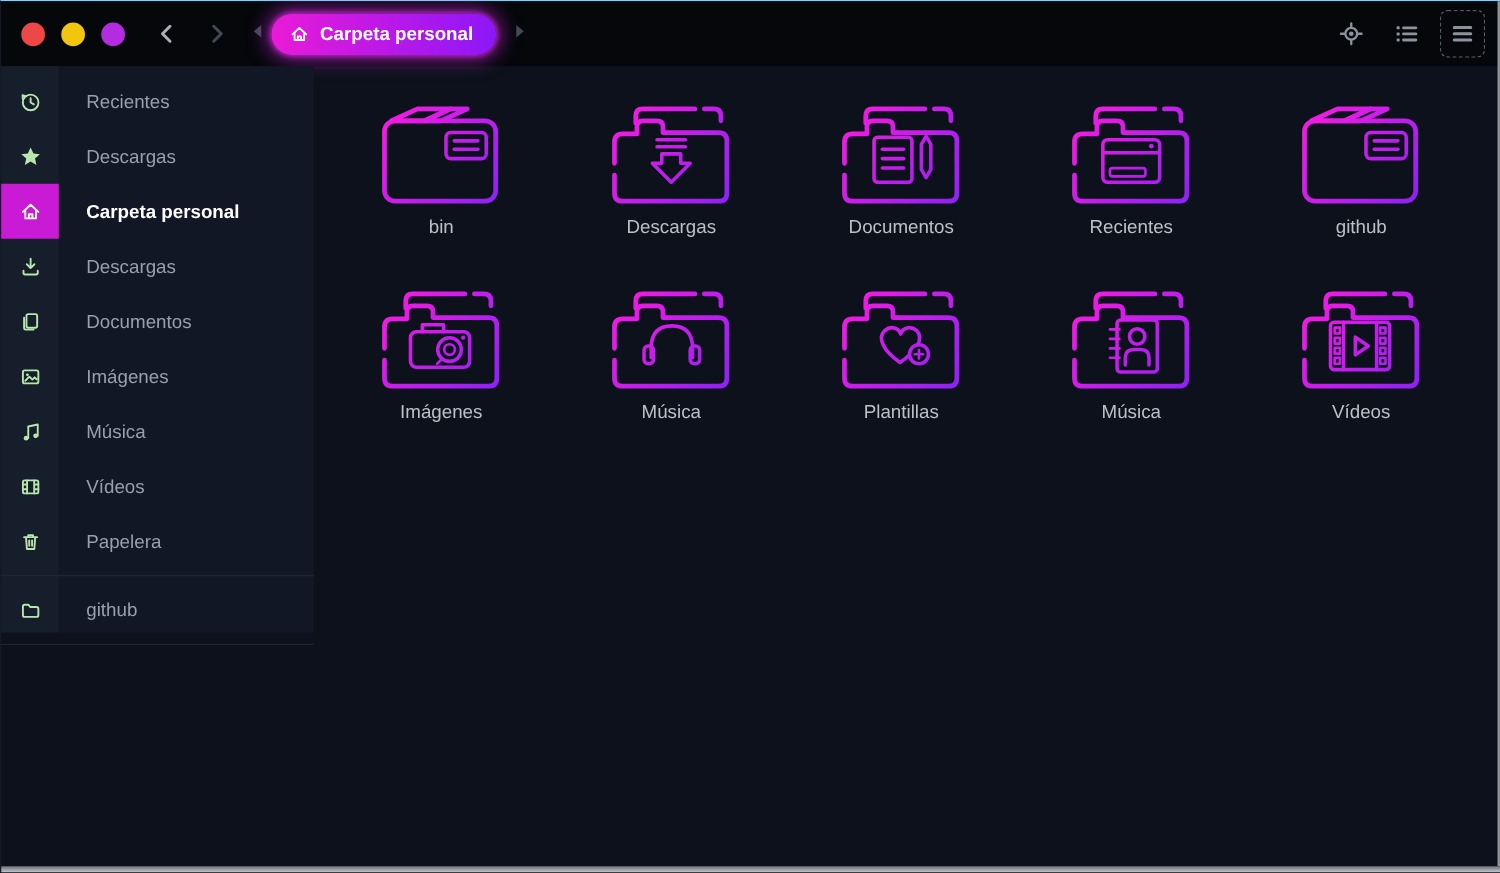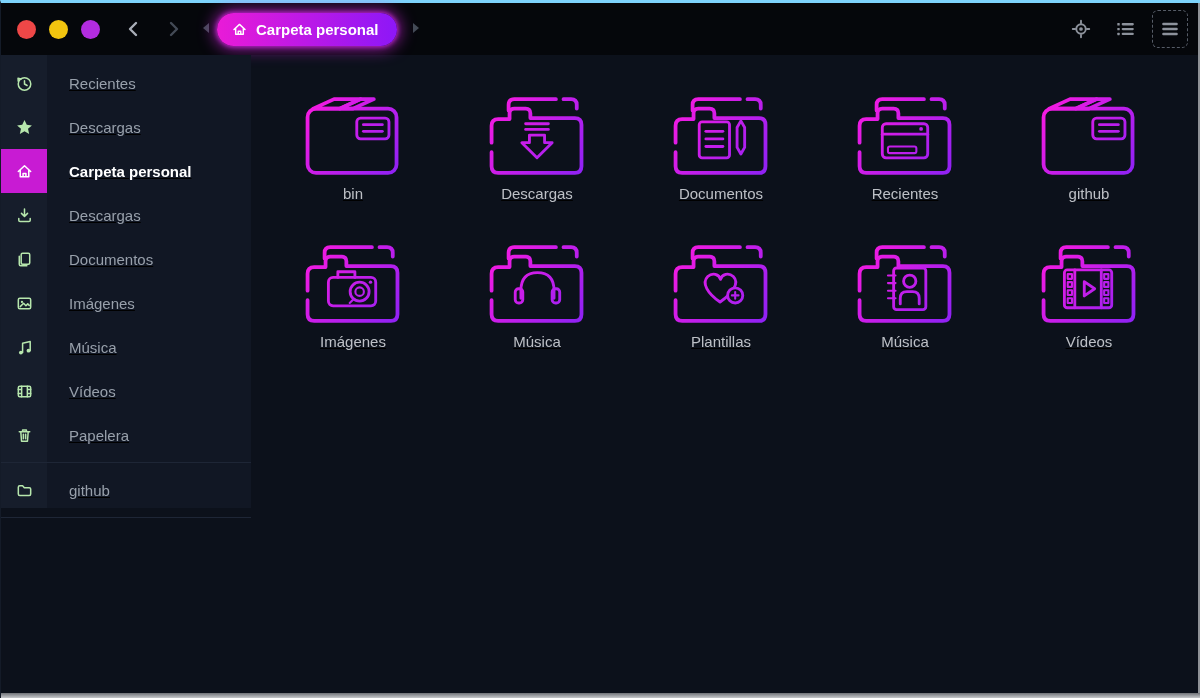--- a/index.html
+++ b/index.html
@@ -1,19 +1,19 @@
 <!DOCTYPE html>
 <html><head>
 <meta charset="utf-8">
 <style>
   * { margin:0; padding:0; box-sizing:border-box; }
   html,body { width:1200px; height:698px; overflow:hidden; background:#0c111b;
               font-family:"Liberation Sans", sans-serif; }
   .window { position:relative; width:1200px; height:698px; background:#0c111b;
-            border-left:1px solid #141b28; border-top:3px solid #7dd3fc; }
+            border-left:1px solid #141b28; border-top:1px solid #7dd3fc; }
   .edge-right { position:absolute; top:0; right:0; bottom:5px; width:2px; background:#8f9297; z-index:50; }
   .edge-bottom { position:absolute; left:0; right:0; bottom:0; height:5px;
                  background:linear-gradient(#6f7277,#c6c8cb); z-index:50; }
 
   
   .titlebar { height:52px; background:#05070b; display:flex; align-items:center; position:relative; }
   .lights { display:flex; gap:13px; margin-left:16px; }
   .light { width:19px; height:19px; border-radius:50%; }
   .light.close { background:#ee4747; }
   .light.min   { background:#f2c50f; }
@@ -33,40 +33,40 @@
           color:#fff; font-size:15px; font-weight:bold; }
   .pill svg { flex:0 0 auto; }
   .tb-spacer { flex:1; }
   .tb-icon { background:none; border:none; width:34px; height:34px; display:flex;
              align-items:center; justify-content:center; cursor:pointer; margin-right:10px; }
   .tb-icon svg { stroke:#8d929c; fill:none; stroke-width:1.7; stroke-linecap:round; }
   .tb-icon .fillc { fill:#8d929c; stroke:none; }
   .menu-btn { width:36px; height:38px; border:1px dashed #565c67; border-radius:6px; margin-right:12px; }
 
   
-  .main { display:flex; height:453px;text-decoration:underline; }
+  .main { display:flex; height:453px; }
 
   
   .sidebar { width:250px; background:#111724; position:relative; padding-top:6px; flex:0 0 auto; }
   .sidebar::before { content:""; position:absolute; left:0; top:0; bottom:0; width:46px;
                      background:#161d2b; }
   .srow { position:relative; display:flex; align-items:center; height:44px; cursor:pointer; }
   .srow .icell { width:46px; height:44px; display:flex; align-items:center; justify-content:center;
                  position:relative; flex:0 0 auto; }
   .srow .slabel { margin-left:22px; color:#98a0ab; font-size:15px; }
   .srow.active .icell { background:#c81bd3; }
   .srow.active .slabel { color:#ffffff; font-weight:bold; }
   .sep { position:relative; height:1px; background:#1e2636; margin:5px 0; }
   .sicon { stroke:#b7e7ad; fill:none; stroke-width:1.6; stroke-linecap:round; stroke-linejoin:round; }
   .sicon .gfill { fill:#b7e7ad; stroke:none; }
   .sicon.white { stroke:#ffffff; }
   .sicon.plus { stroke:#d9ecd4; stroke-width:1.9; }
 
   
-  .content { flex:1; background:#0c111b; padding:38px 0 0 10px; overflow:hidden; }
+  .content { flex:1; background:#0c111b; padding:28px 0 0 10px; overflow:hidden; }
   .grid { display:grid; grid-template-columns:repeat(5,184px); row-gap:39px; }
   .fitem { width:184px; display:flex; flex-direction:column; align-items:center; cursor:pointer; }
   .fitem .flabel { margin-top:4px; color:#bdc0c6; font-size:15px; }
   .ficon { width:106px; height:88px; }
   .ficon path, .ficon rect, .ficon circle { fill:none; stroke:url(#fg); stroke-width:4;
           stroke-linecap:round; stroke-linejoin:round; }
   .ficon .thin  { stroke-width:3; }
   .ficon .thin2 { stroke-width:2.2; }
   .ficon .dot   { fill:url(#fg); stroke:none; }
   .ficon .cut   { fill:#0c111b; }

